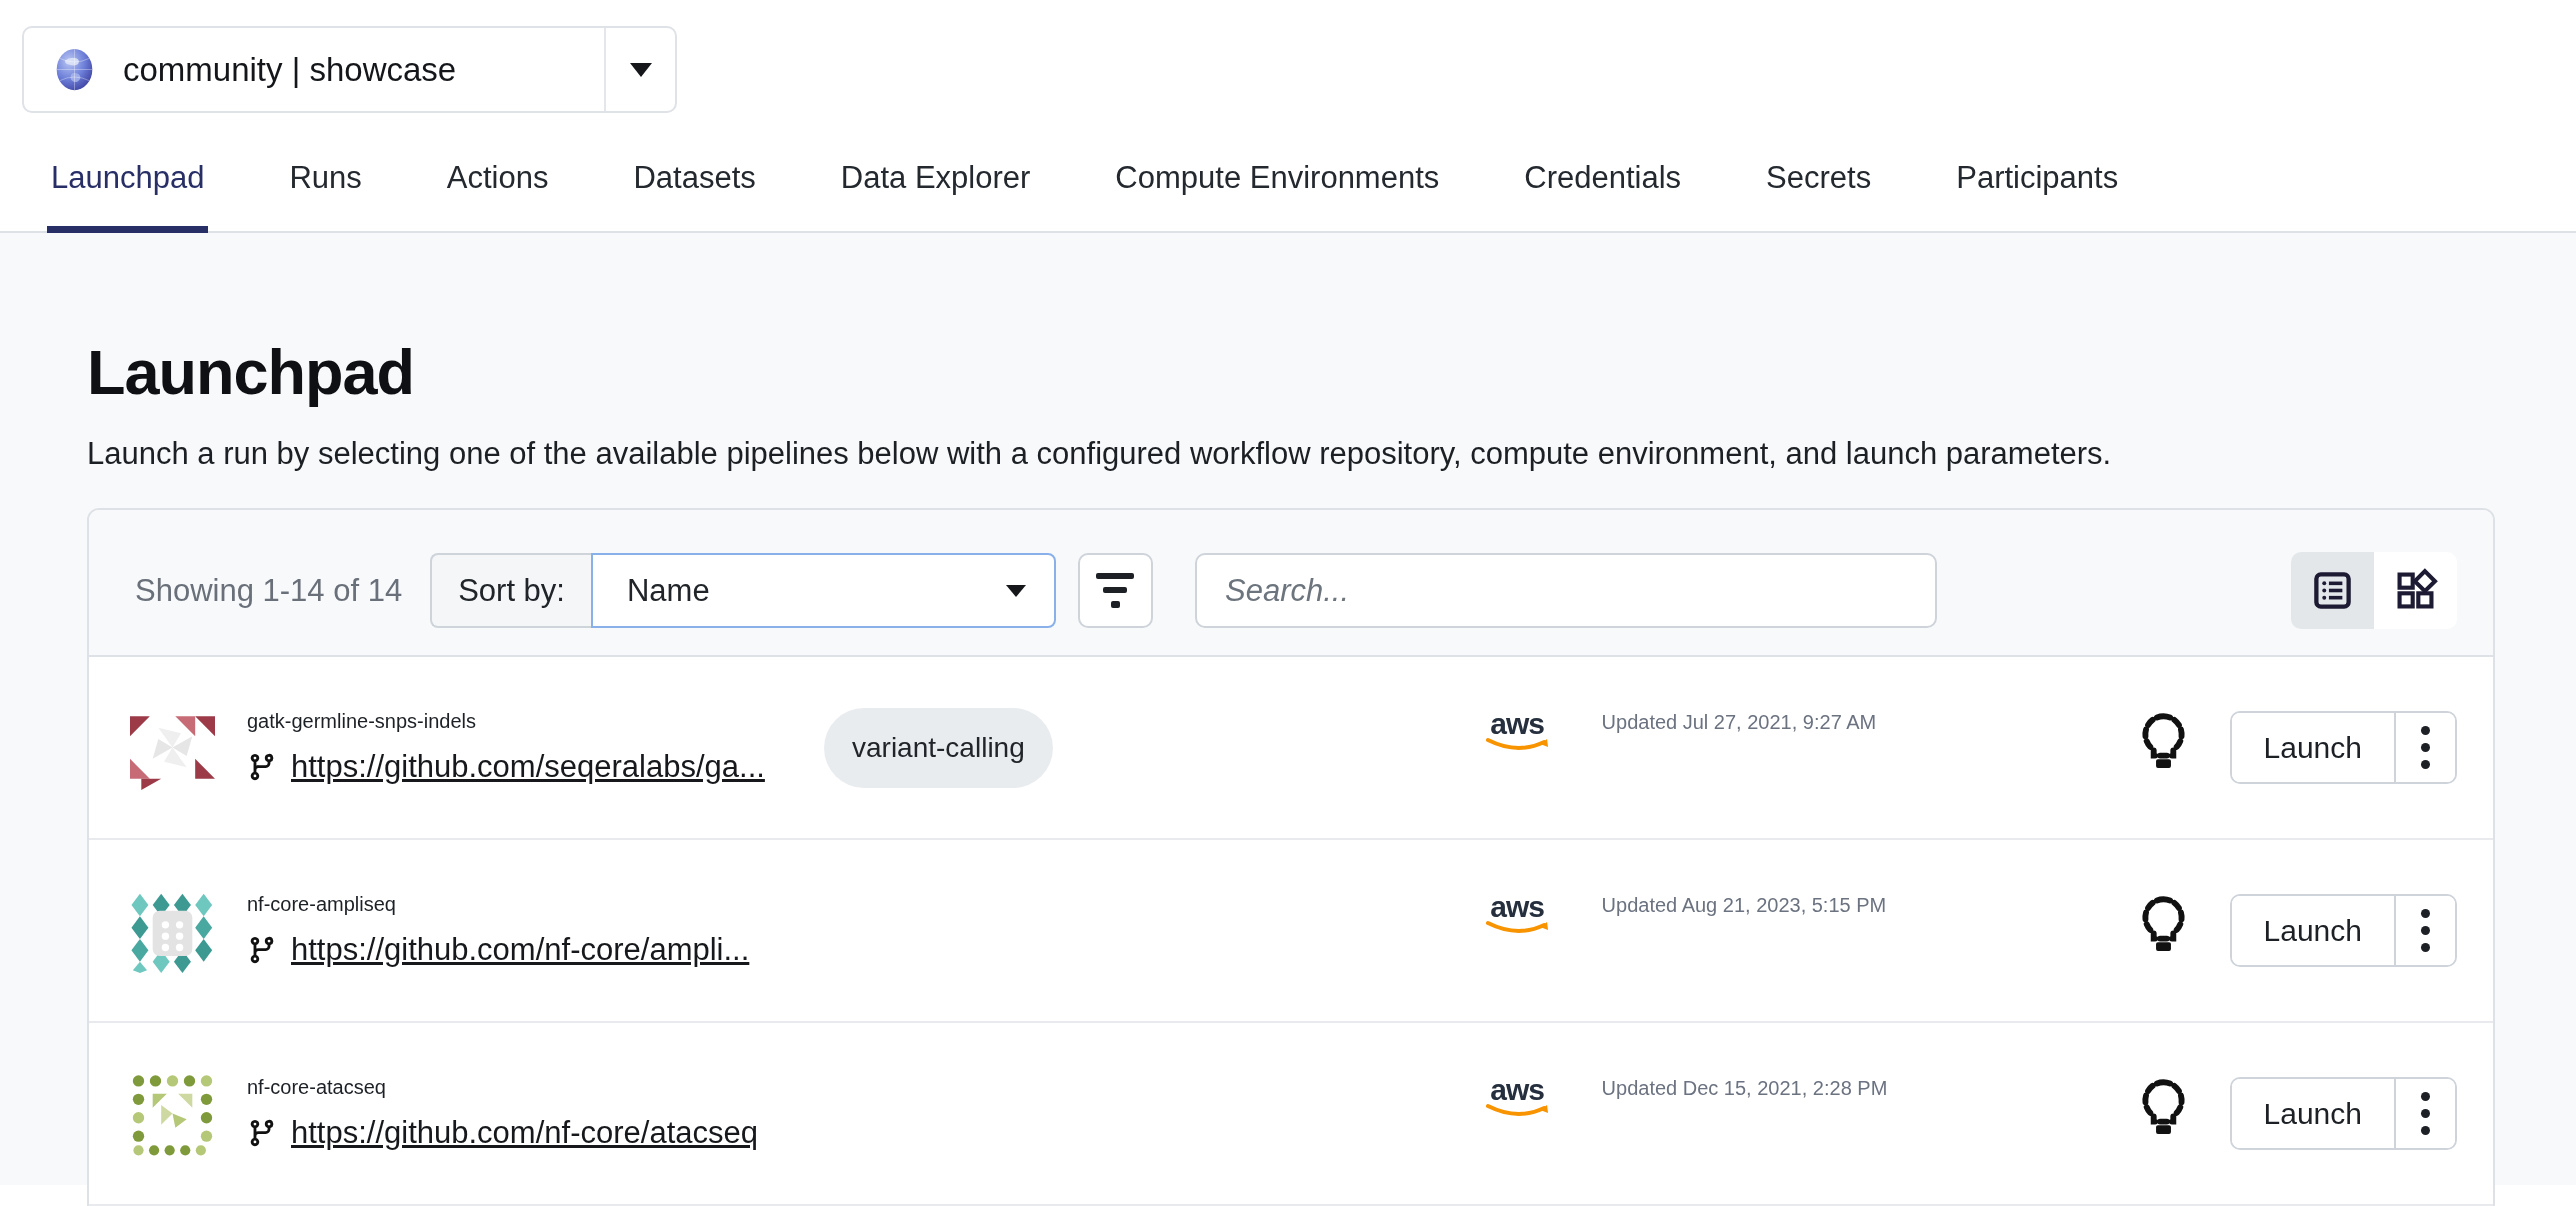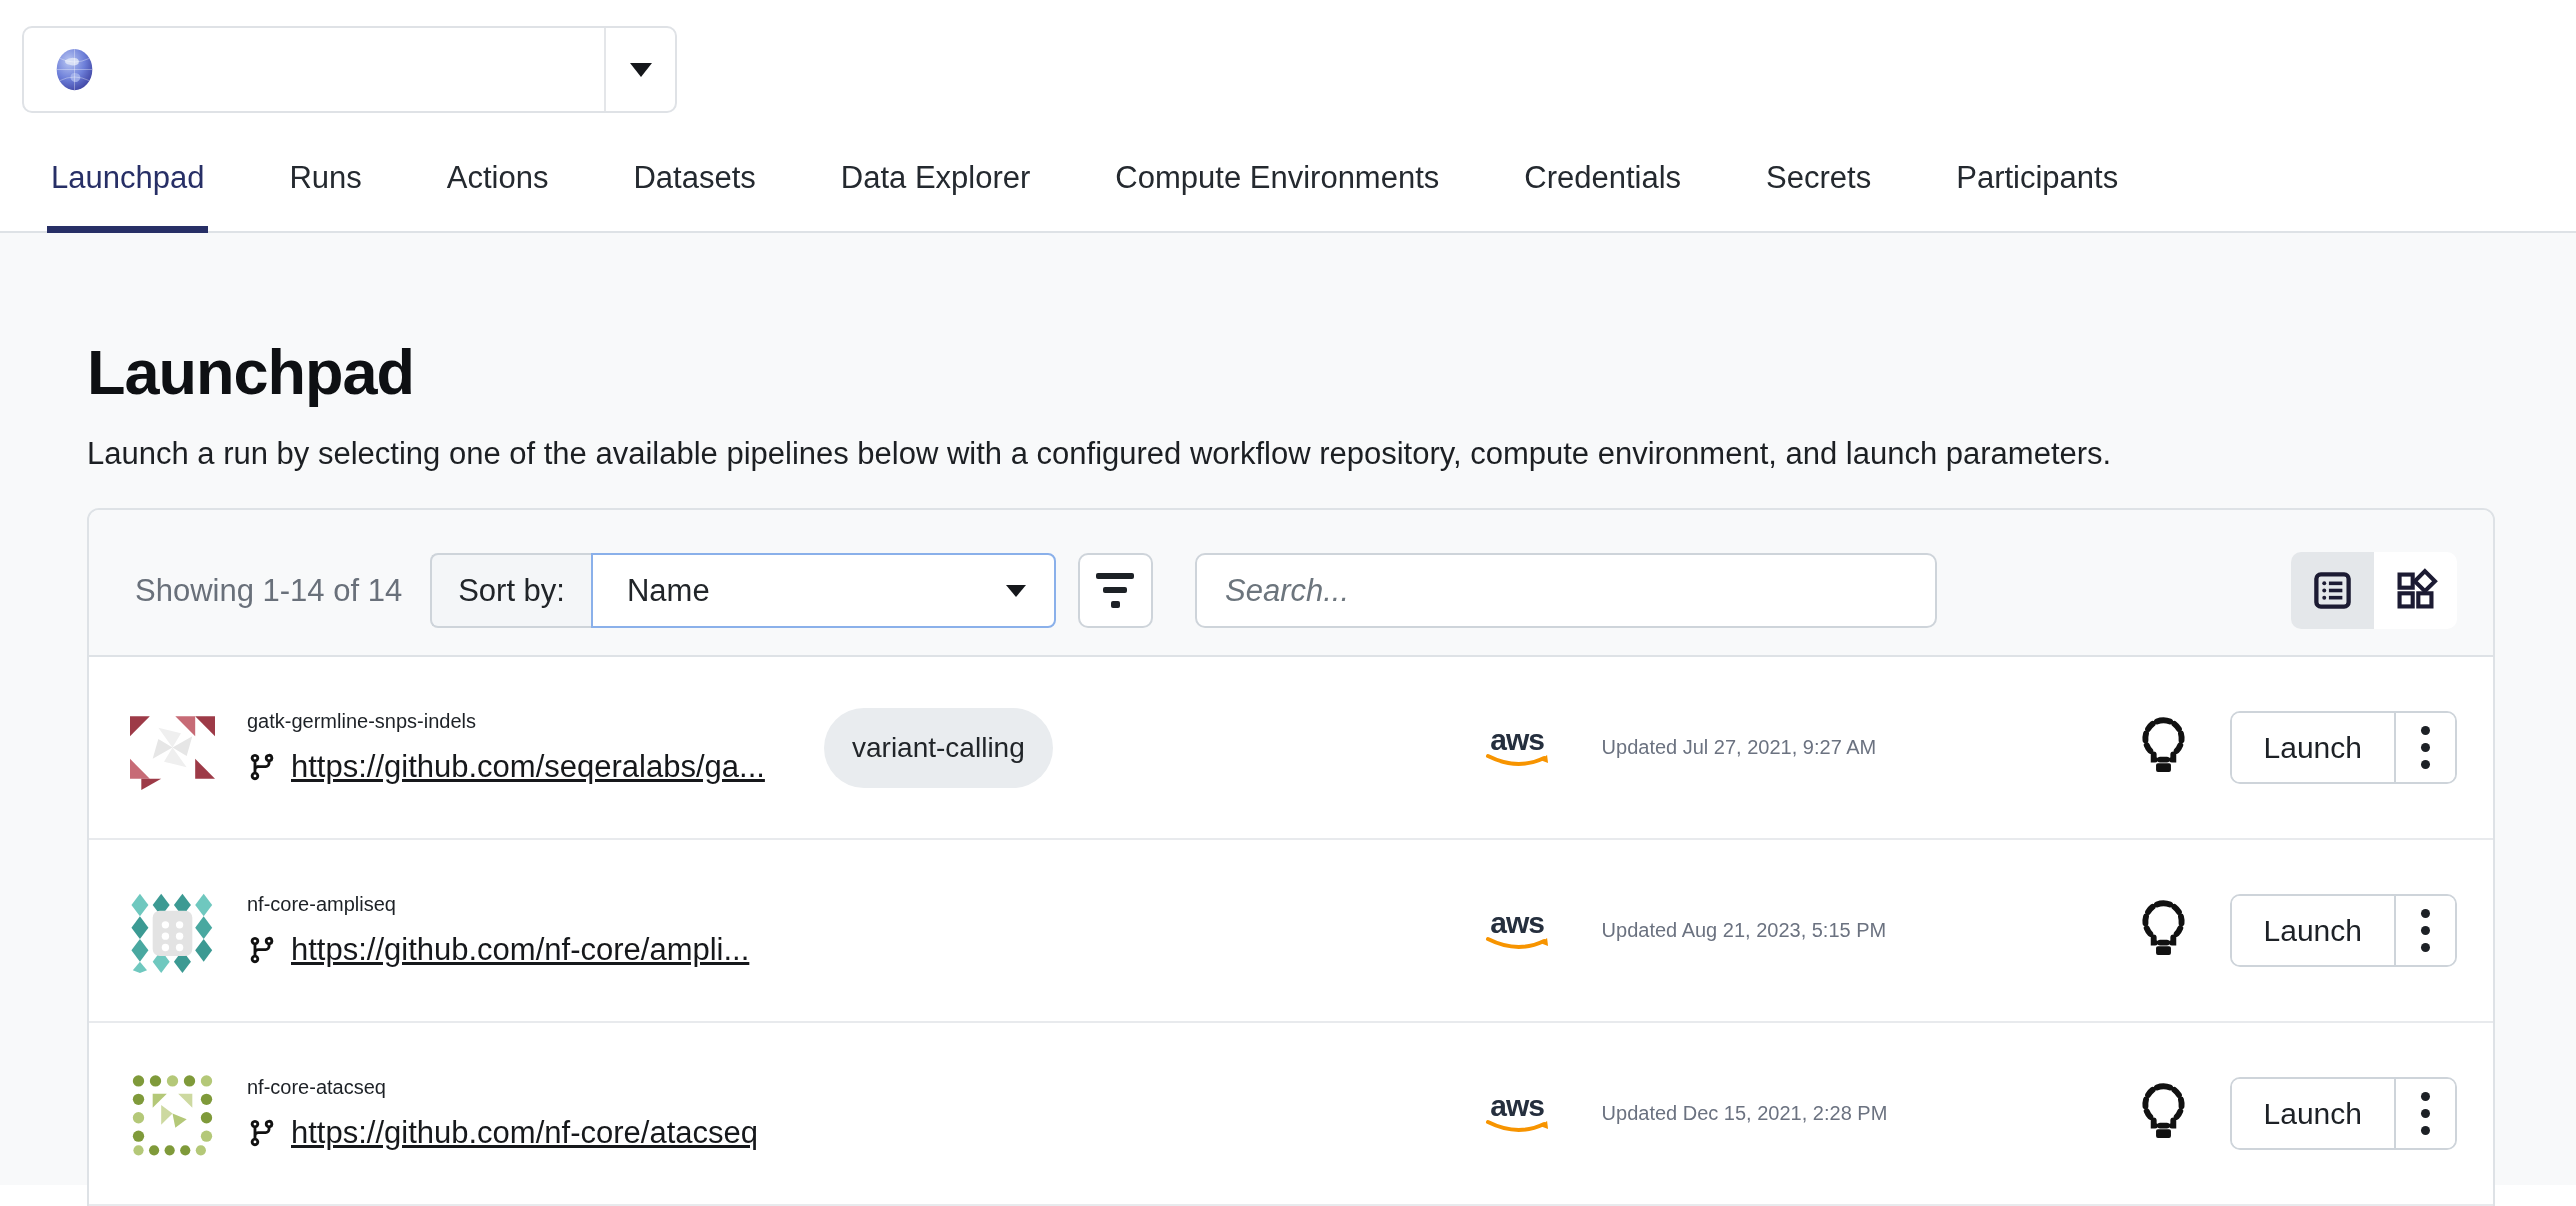--- a/index.html
+++ b/index.html
@@ -62,21 +62,21 @@
   
   .row { display:flex; align-items:center; padding:0 36px 0 41px; height:183px;
          border-bottom:2px solid #e8eaed; background:#fff; }
   .avatar { width:85px; height:85px; margin-right:32px; flex:0 0 auto; }
   .pipe-info { width:577px; }
   .pipe-name { font-size:20px; font-weight:400; color:#1d2126; }
   .pipe-repo { margin-top:16px; display:flex; align-items:center; gap:14px; }
   .repo-link { font-size:31px; color:#16181b; text-decoration:underline; white-space:nowrap; }
   .badge { background:#e9ecef; color:#212529; border-radius:986px; padding:24px 28px;
            font-size:28px; white-space:nowrap; }
-  .right-group { margin-left:auto; display:flex; align-items:center; }
+  .right-group { margin-left:auto; display:flex; }
   .aws-logo { width:71px; display:flex; flex-direction:column; align-items:center; }
   .aws-text { font-size:30px; font-weight:700; color:#252f3e; letter-spacing:-1px; line-height:26px; }
   .updated { width:520px; margin-left:49px; font-size:20px; color:#6b7280; white-space:nowrap; }
   .bulb-wrap { margin:0 41px 0 16px; }
   .launch-group { display:flex; align-items:stretch; height:73px; border:2px solid #ced4da;
                   border-radius:10px; overflow:hidden; background:#fff; }
   .launch-btn { padding:0 32px; display:flex; align-items:center; font-size:30px; color:#1d2126;
                 background:#fff; border:none; cursor:pointer;
                 font-family:"Liberation Sans","DejaVu Sans",sans-serif; }
   .kebab-btn { width:61px; border-left:2px solid #ced4da; display:flex; flex-direction:column;
@@ -95,20 +95,21 @@
             <stop offset="0%" stop-color="#b9c6f2"></stop>
               <stop offset="55%" stop-color="#6d7fd9"></stop>
             <stop offset="100%" stop-color="#3b3f9e"></stop>
           </radialGradient>
         </defs>
         <ellipse cx="24" cy="24" rx="19" ry="22" fill="url(#gg)"></ellipse>
         <path d="M14 14 q6 -4 12 -2 q4 2 2 6 q-5 3 -9 1 q-6 -1 -5 -5z" fill="#dfe5f7" opacity="0.85"></path>
         <path d="M22 28 q6 -1 8 3 q1 4 -3 6 q-5 1 -7 -3 q-1 -4 2 -6z" fill="#aab8ec" opacity="0.8"></path>
         <path d="M5 24 h38 M24 2 v44 M8 12 q16 8 32 0 M8 36 q16 -8 32 0" stroke="#ffffff" stroke-width="0.8" fill="none" opacity="0.45"></path>
       </svg>
+      <span class="ws-label">community | showcase</span>
     </div>
     <div class="ws-caret-seg">
       <span class="caret-down"></span>
     </div>
   </div>
 
   <div class="tabs" style="margin-left:-22px; padding-left:47px;">
     <div class="tab active">Launchpad</div>
     <div class="tab">Runs</div>
     <div class="tab">Actions</div>

